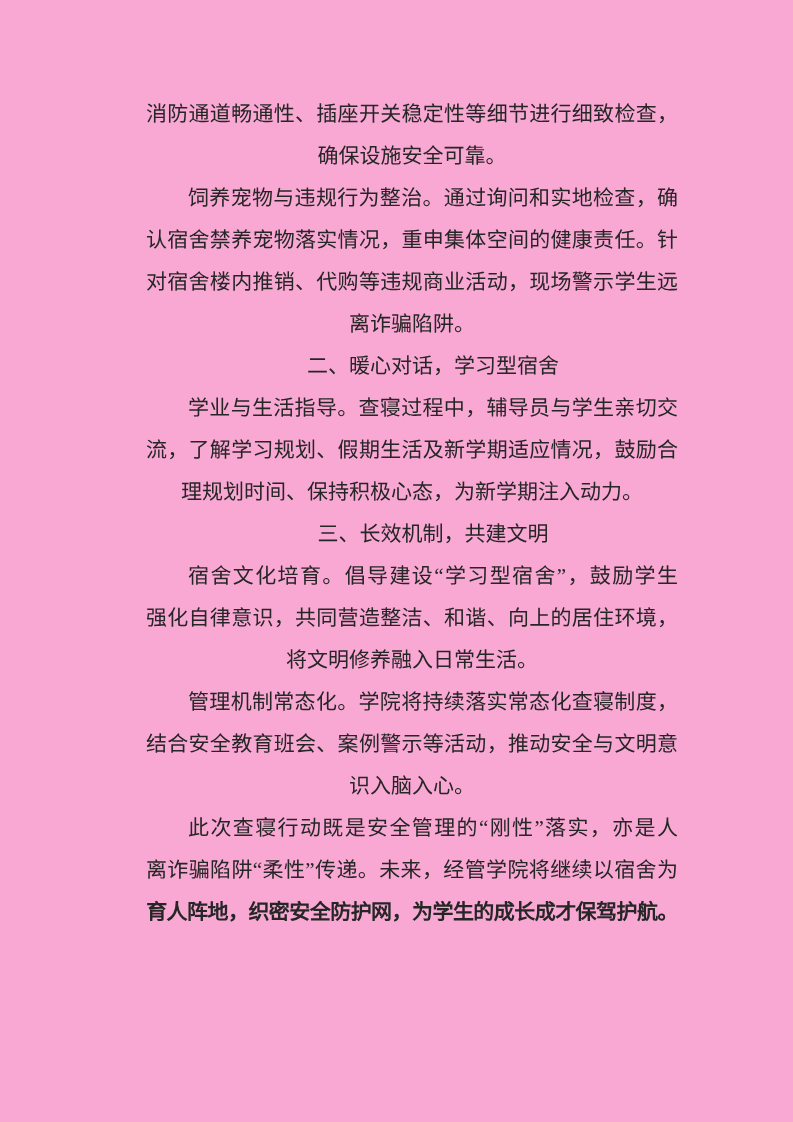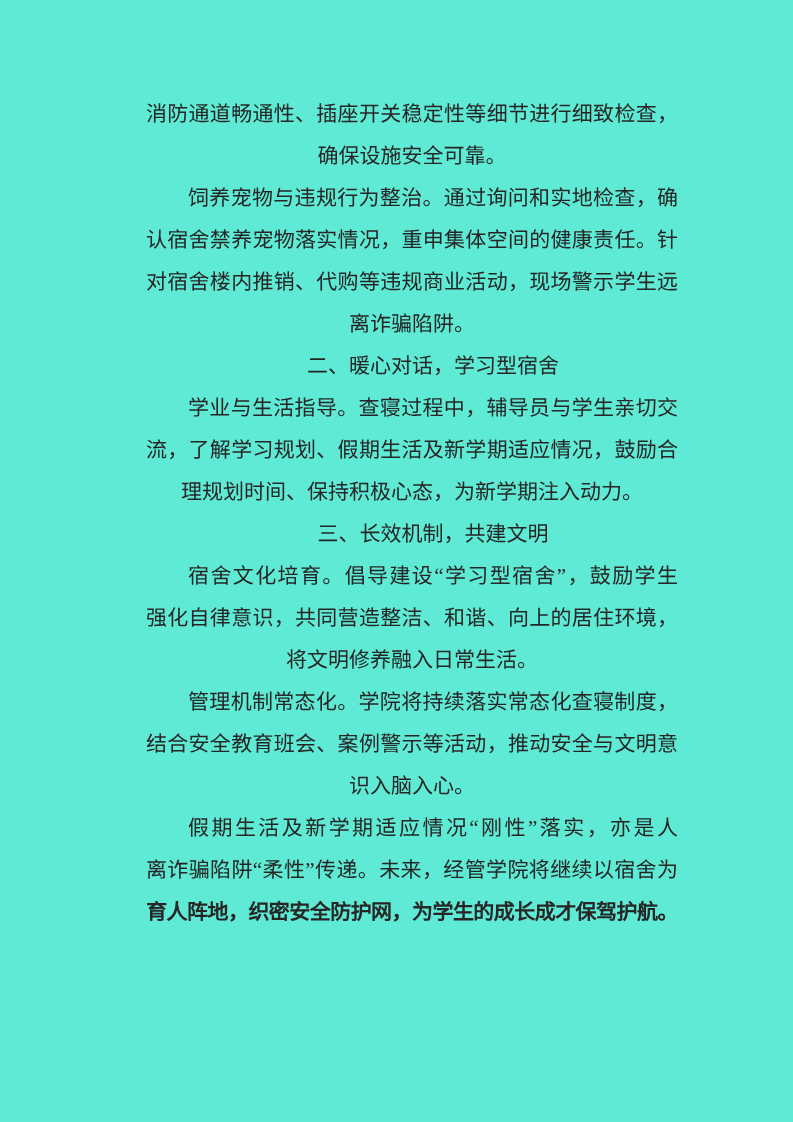--- a/index.html
+++ b/index.html
@@ -45,21 +45,21 @@
   .doc-line.indent {
     text-indent: 2em;
   }
   .heading .doc-line {
     font-weight: normal; 
   }
 </style>
 </head>
 <body>
 
-<div class="page" style="background: #5eead4;">
+<div class="page" style="background: #f9a8d4;">
   <div class="content" id="doc-content" style="color: rgb(38, 38, 38);">
       <div class="para">
         <div class="doc-line fill">消防通道畅通性、插座开关稳定性等细节进行细致检查，</div>
         <div class="doc-line">确保设施安全可靠。</div>
       </div>
       <div class="para">
         <div class="doc-line fill indent">饲养宠物与违规行为整治。通过询问和实地检查，确</div>
         <div class="doc-line fill">认宿舍禁养宠物落实情况，重申集体空间的健康责任。针</div>
         <div class="doc-line fill">对宿舍楼内推销、代购等违规商业活动，现场警示学生远</div>
         <div class="doc-line">离诈骗陷阱。</div>
@@ -79,18 +79,18 @@
         <div class="doc-line fill indent">宿舍文化培育。倡导建设“学习型宿舍”，鼓励学生</div>
         <div class="doc-line fill">强化自律意识，共同营造整洁、和谐、向上的居住环境，</div>
         <div class="doc-line">将文明修养融入日常生活。</div>
       </div>
       <div class="para">
         <div class="doc-line fill indent">管理机制常态化。学院将持续落实常态化查寝制度，</div>
         <div class="doc-line fill">结合安全教育班会、案例警示等活动，推动安全与文明意</div>
         <div class="doc-line">识入脑入心。</div>
       </div>
       <div class="para">
-        <div class="doc-line fill indent">假期生活及新学期适应情况“刚性”落实，亦是人</div>
+        <div class="doc-line fill indent">此次查寝行动既是安全管理的“刚性”落实，亦是人</div>
         <div class="doc-line fill">离诈骗陷阱“柔性”传递。未来，经管学院将继续以宿舍为</div>
         <div class="doc-line" style="letter-spacing: -0.55px; font-weight: bold;">育人阵地，织密安全防护网，为学生的成长成才保驾护航。</div>
       </div>
     </div>
 </div>
 
 </body></html>

